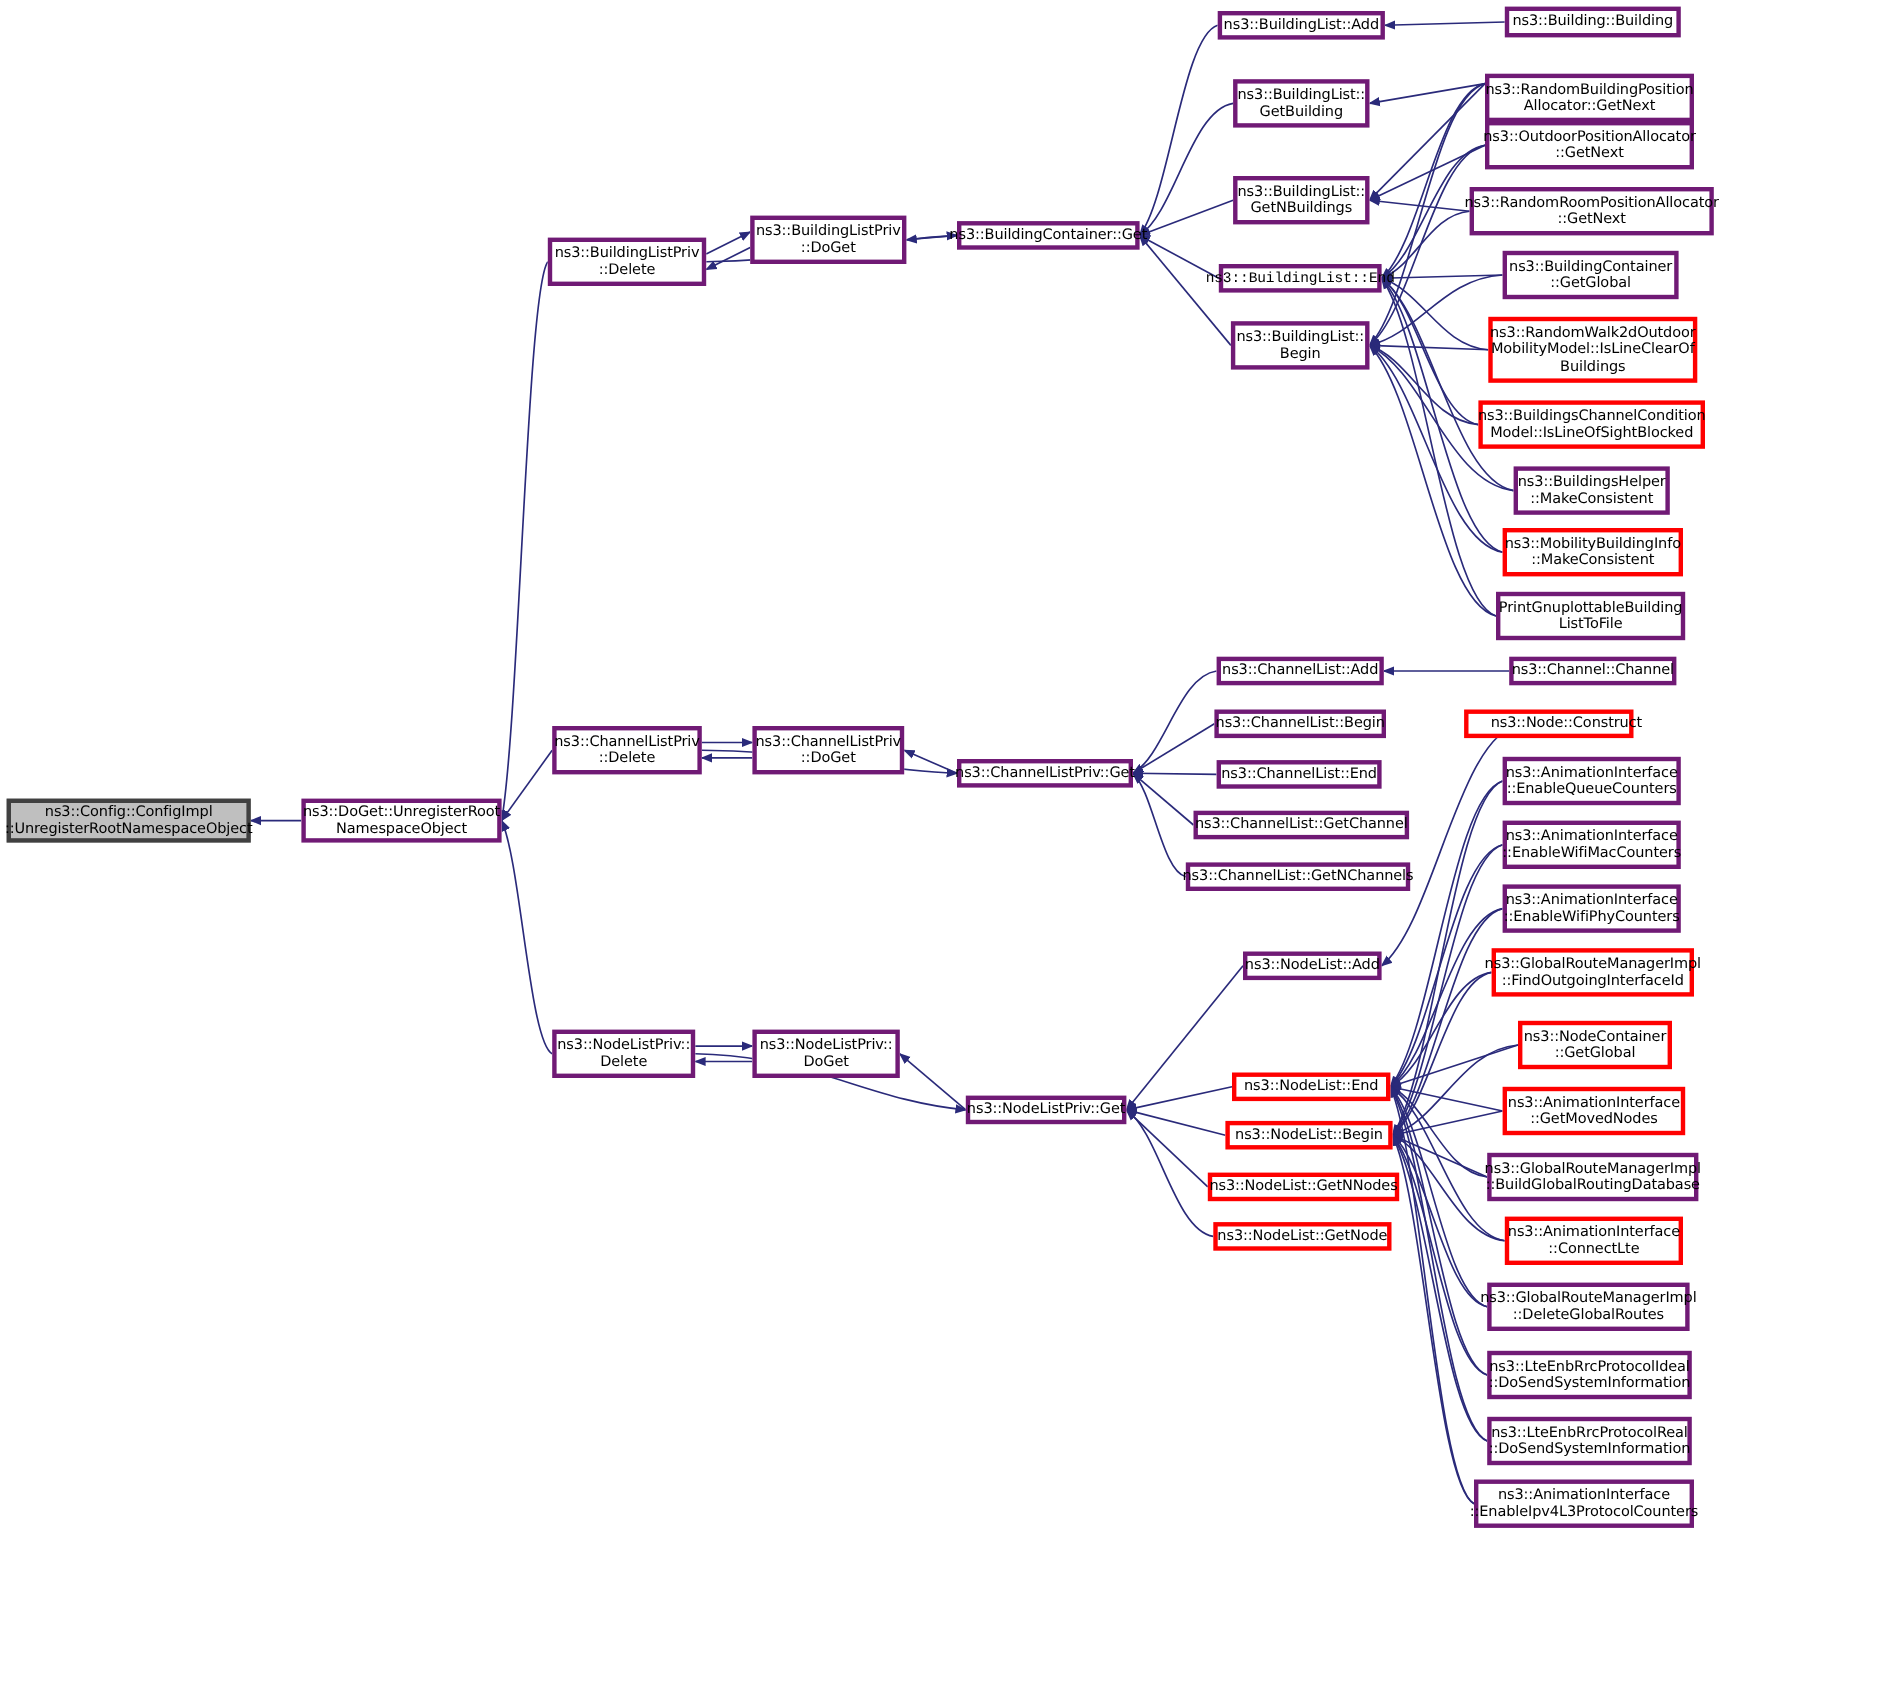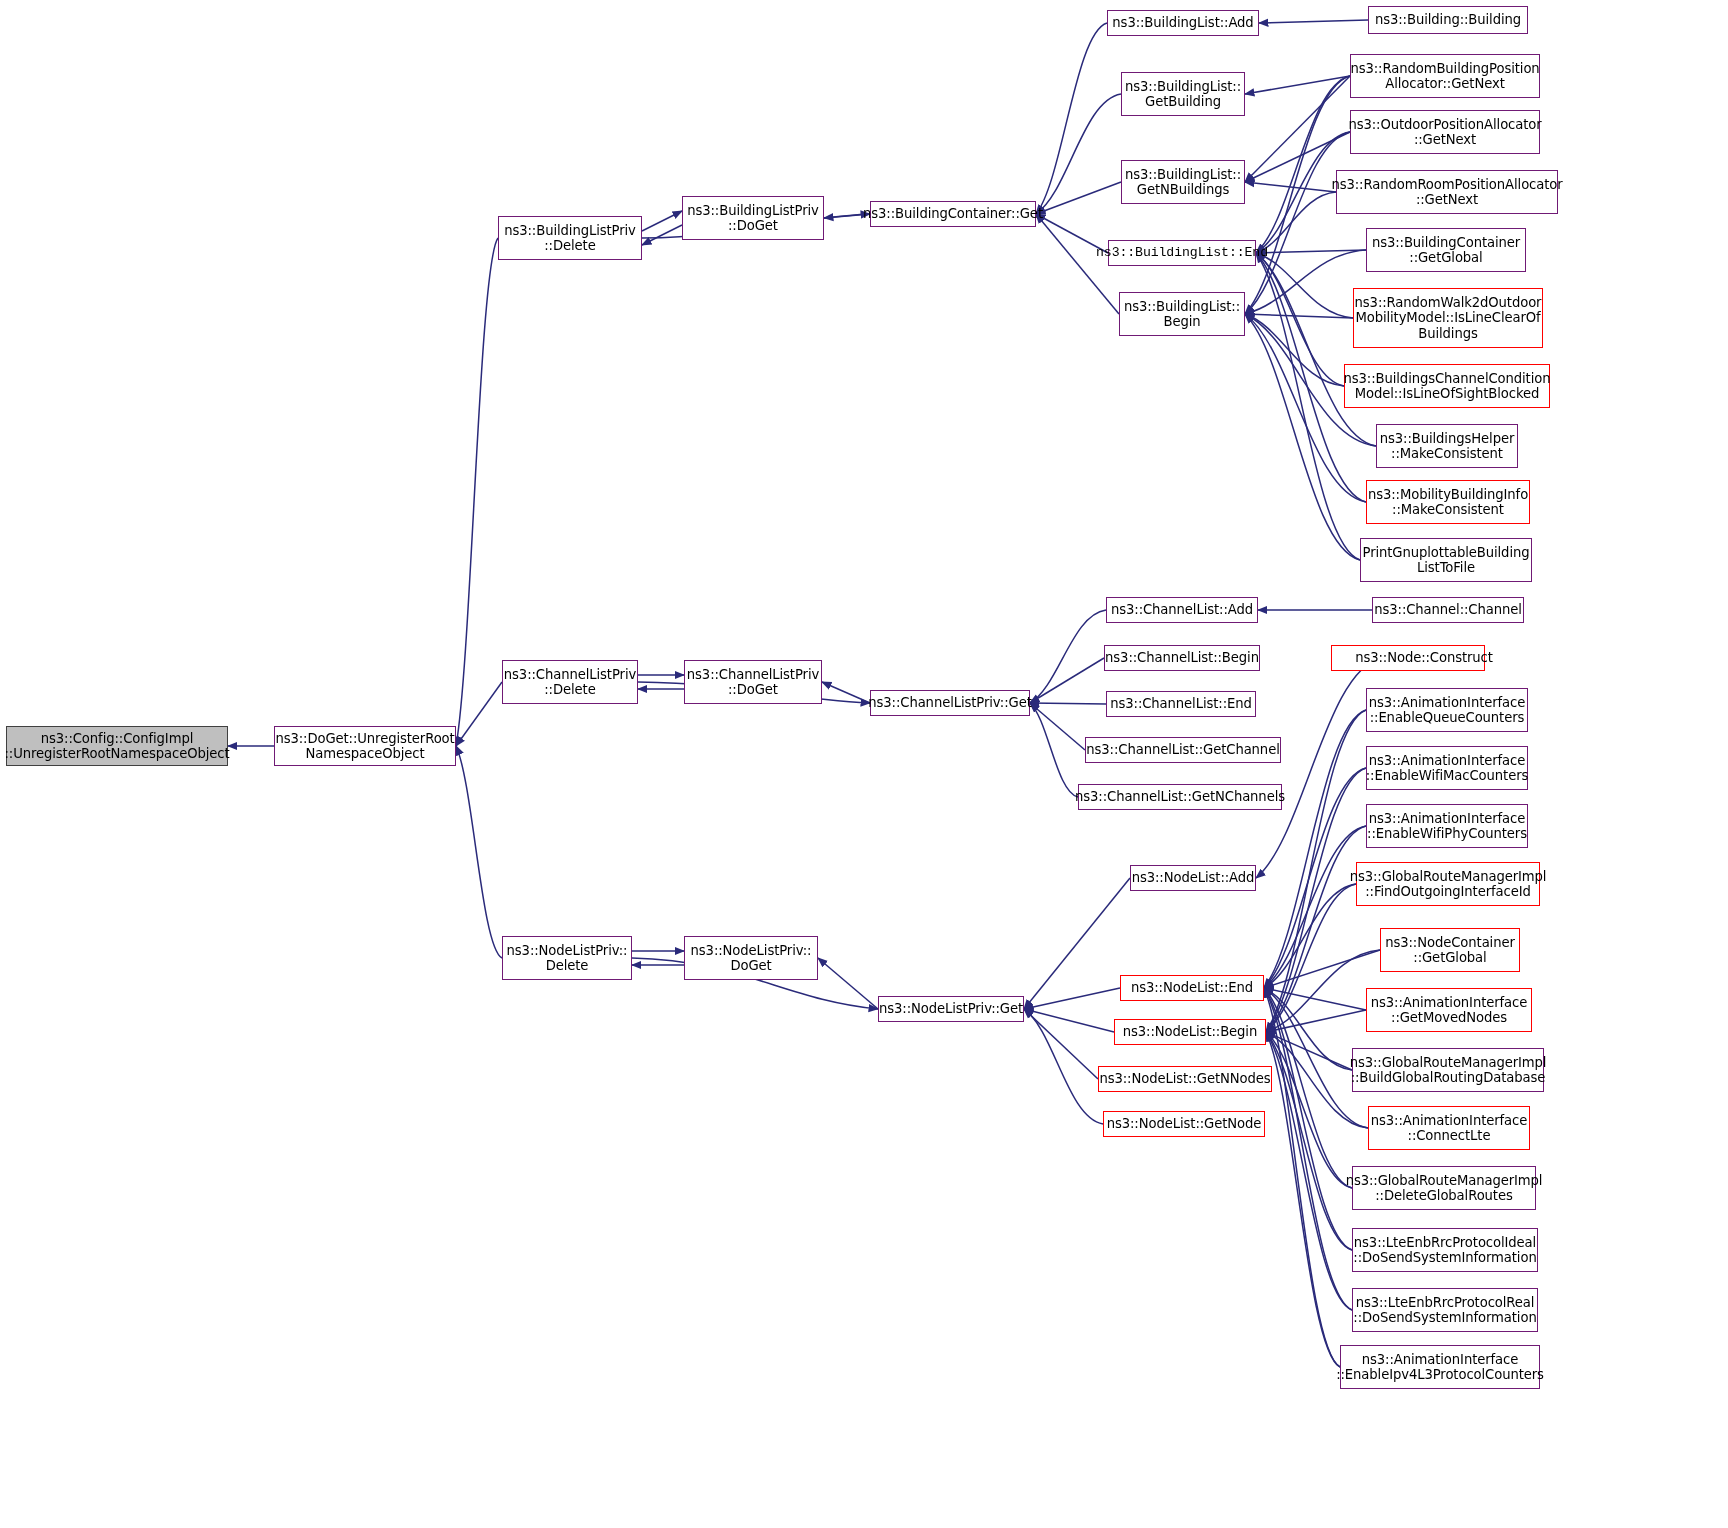--- a/index.html
+++ b/index.html
@@ -24,21 +24,21 @@
     pointer-events: none;
   }
   .node {
     position: absolute;
     box-sizing: border-box;
     display: flex;
     align-items: center;
     justify-content: center;
     text-align: center;
     background: #ffffff;
-    border: 1px solid #701a75;
+    border: 4px solid #701a75;
     color: #000000;
     font-size: 13.2px;
     line-height: 1.16;
     letter-spacing: -0.1px;
     padding: 1px 4px;
     white-space: pre-line;
     z-index: 5;
   }
   .node.red {
     border-color: #ff0000;
@@ -152,21 +152,21 @@
       <div class="node" style="left: 870px; top: 201px; width: 166px; height: 26px;">ns3::BuildingContainer::Get</div>
       <div class="node" style="left: 1107px; top: 10px; width: 152px; height: 26px;">ns3::BuildingList::Add</div>
       <div class="node" style="left: 1121px; top: 72px; width: 124px; height: 44px;">ns3::BuildingList::
 GetBuilding</div>
       <div class="node" style="left: 1121px; top: 160px; width: 124px; height: 44px;">ns3::BuildingList::
 GetNBuildings</div>
       <div class="node" style="left: 1108px; top: 240px; width: 148px; height: 26px; font-family: Liberation Mono, monospace;">ns3::BuildingList::End</div>
       <div class="node" style="left: 1119px; top: 292px; width: 126px; height: 44px;">ns3::BuildingList::
 Begin</div>
       <div class="node" style="left: 1368px; top: 6px; width: 160px; height: 28px;">ns3::Building::Building</div>
-      <div class="node" style="left: 1350px; top: 54px; width: 190px; height: 44px;">ns3::RandomBuildingPosition
+      <div class="node" style="left: 1350px; top: 67px; width: 190px; height: 44px;">ns3::RandomBuildingPosition
 Allocator::GetNext</div>
       <div class="node" style="left: 1350px; top: 110px; width: 190px; height: 44px;">ns3::OutdoorPositionAllocator
 ::GetNext</div>
       <div class="node" style="left: 1336px; top: 170px; width: 222px; height: 44px;">ns3::RandomRoomPositionAllocator
 ::GetNext</div>
       <div class="node" style="left: 1366px; top: 228px; width: 160px; height: 44px;">ns3::BuildingContainer
 ::GetGlobal</div>
       <div class="node red" style="left: 1353px; top: 288px; width: 190px; height: 60px;">ns3::RandomWalk2dOutdoor
 MobilityModel::IsLineClearOf
 Buildings</div>

